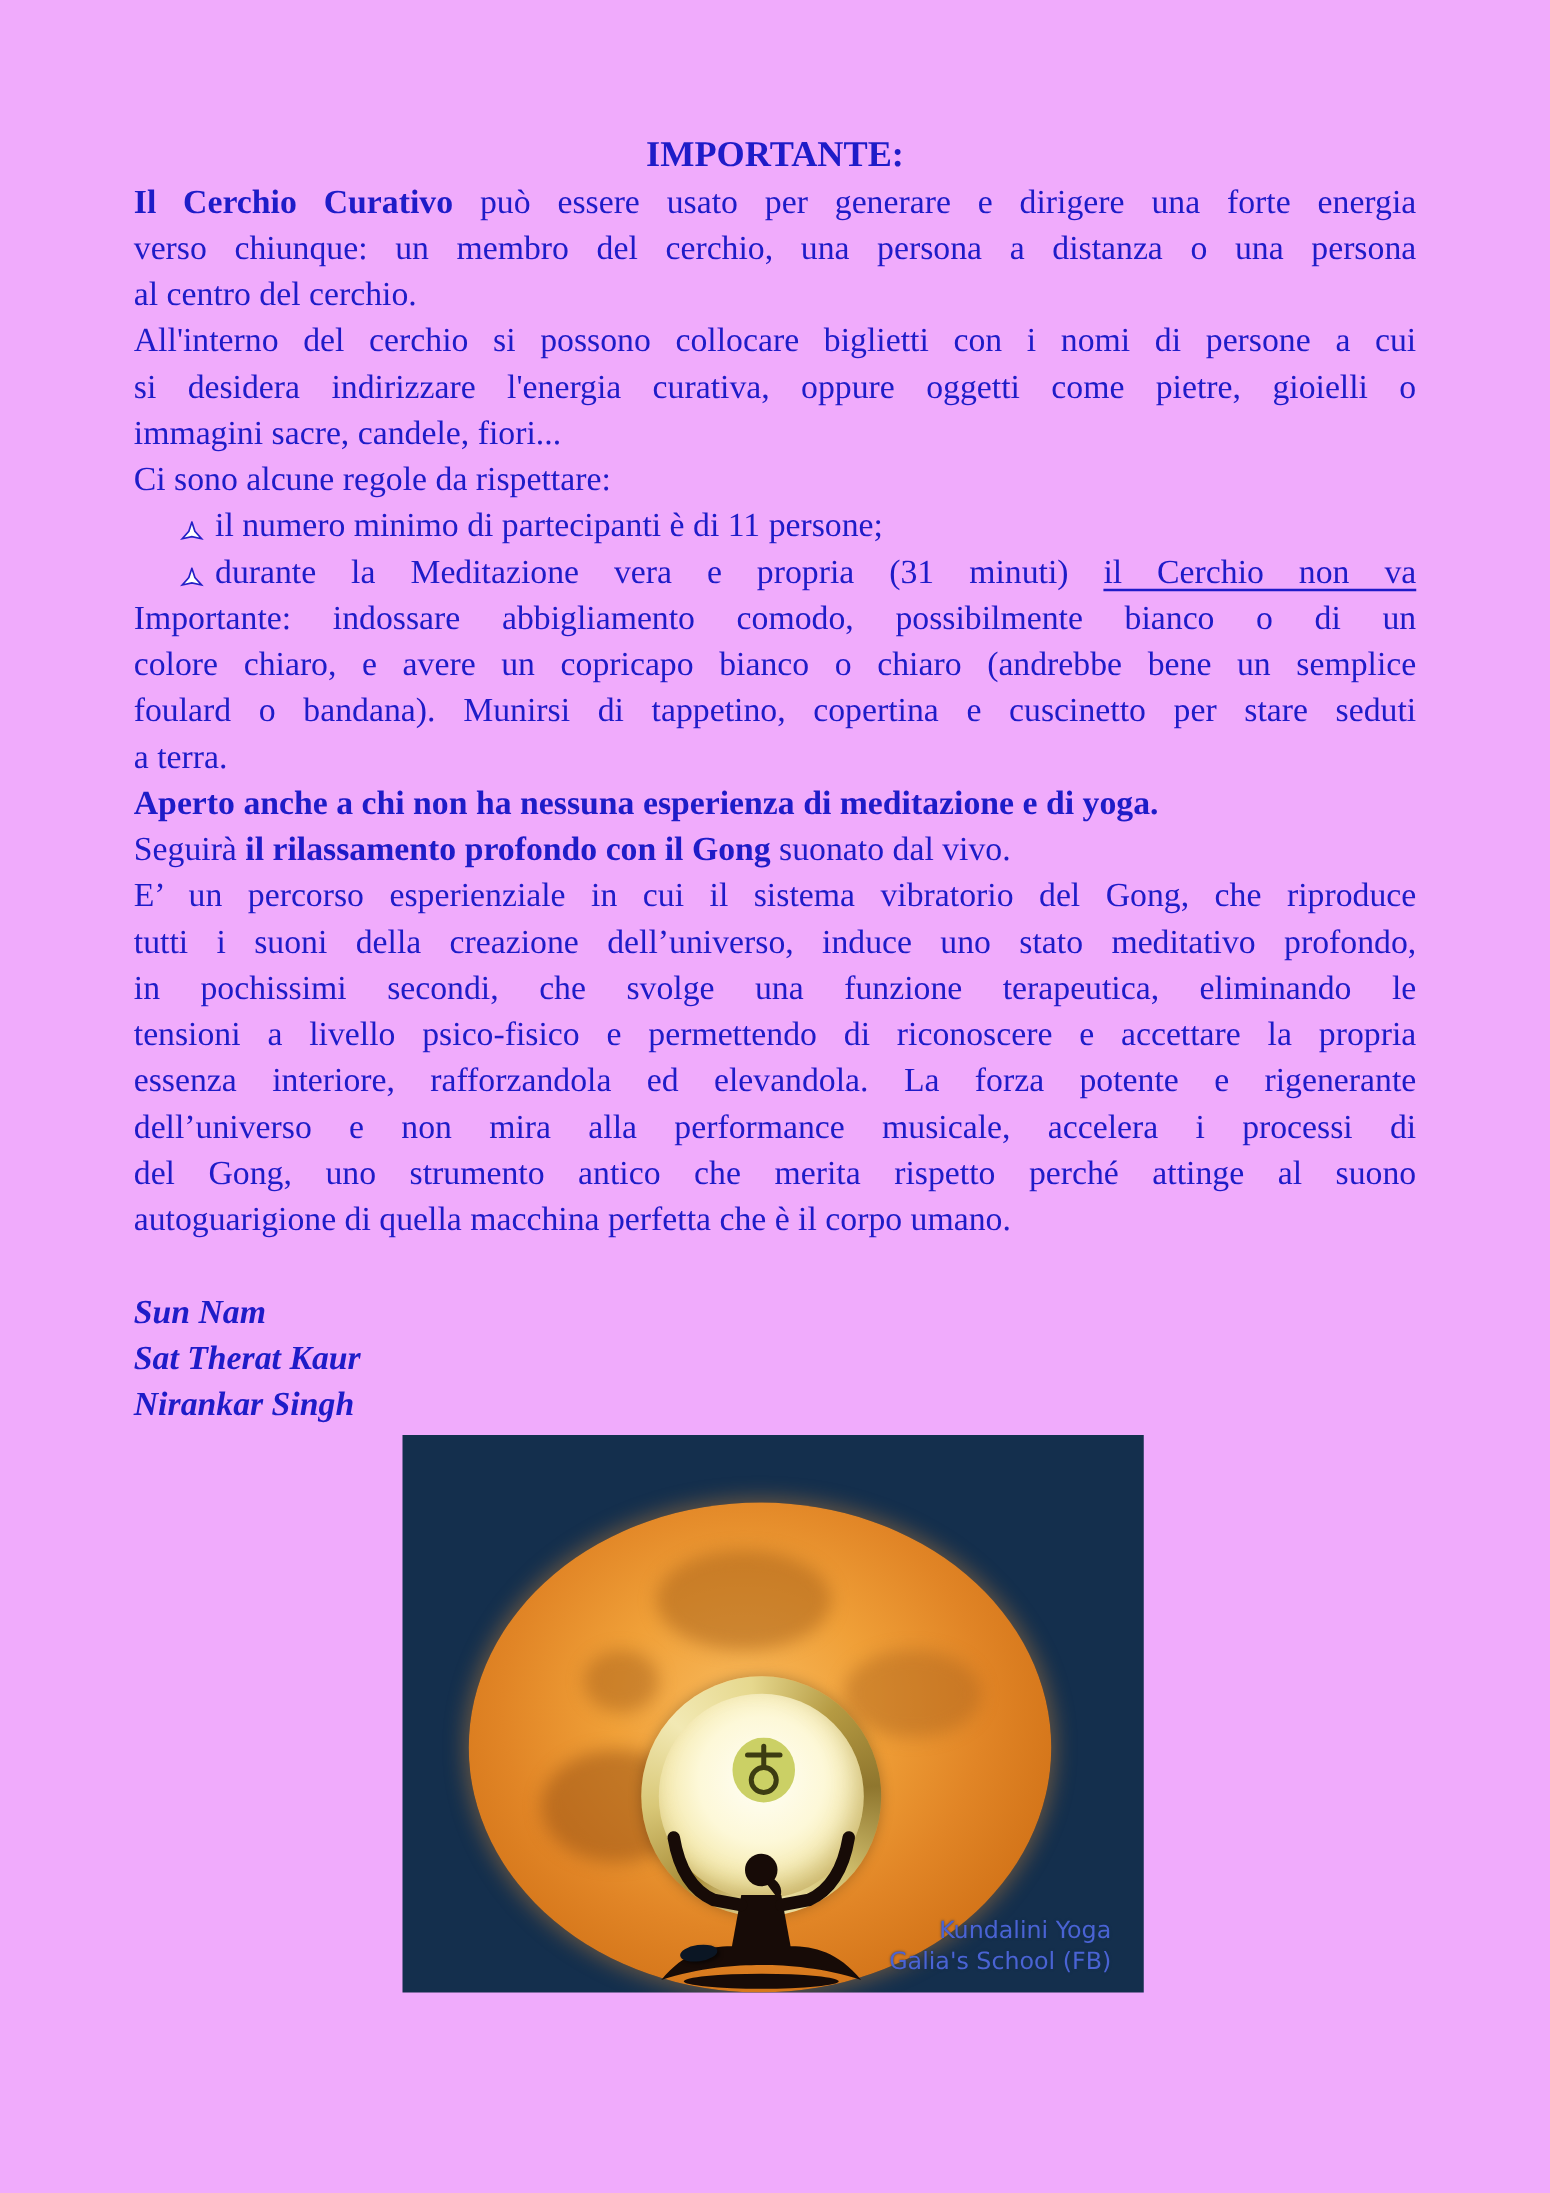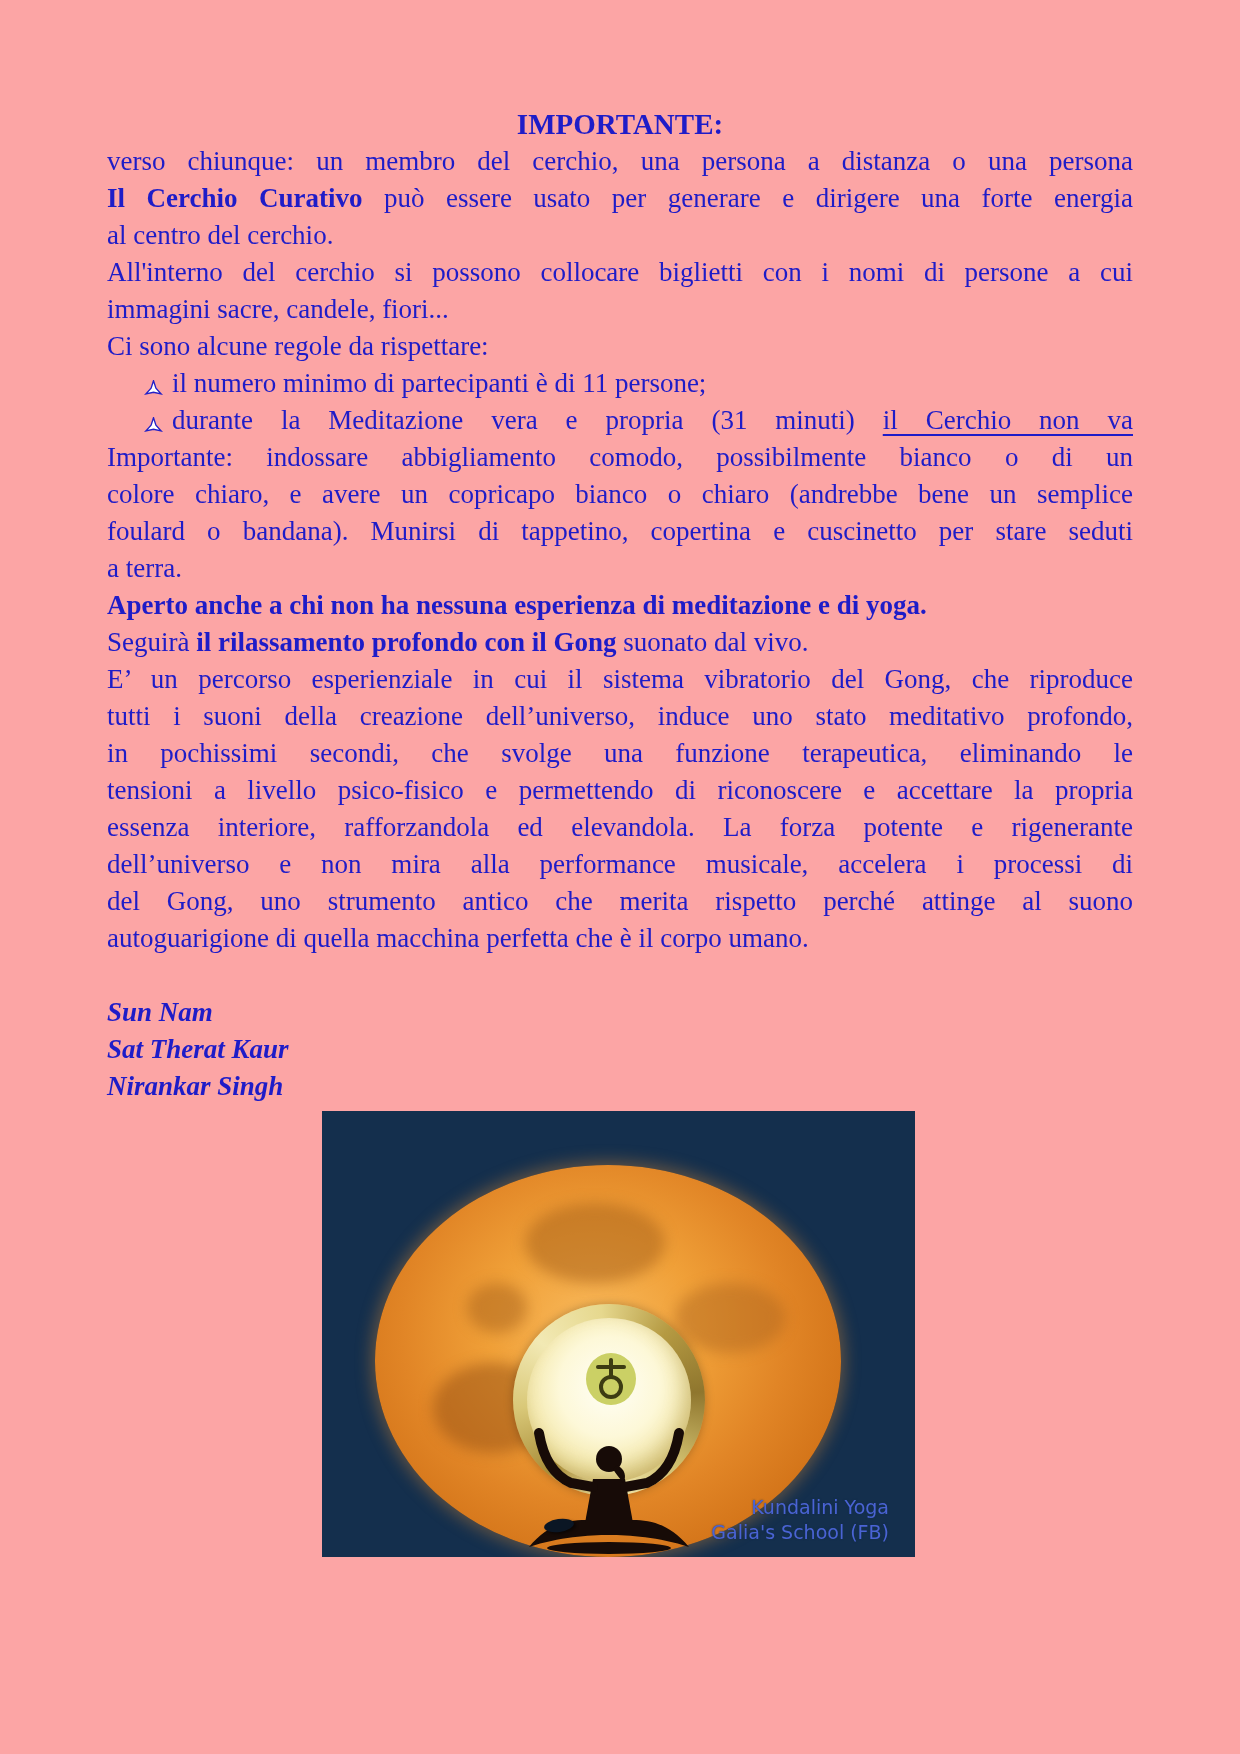--- a/index.html
+++ b/index.html
@@ -2,21 +2,21 @@
 <html><head>
 <meta charset="utf-8">
 <style>
   html,body{margin:0;padding:0;background:#ffffff;}
   .page{
     position:relative;
     width:1240px;
     height:1754px;
     box-sizing:border-box;
     padding:106px 107px 0 107px;
-    background:#fca5a5;
+    background:#f0abfc;
     font-family:"Liberation Serif","DejaVu Serif",serif;
     color:#1e1cc8;
     font-size:27px;
     overflow:hidden;
   }
   .doc{width:1026px;}
   .tl{position:relative;line-height:37px;min-height:37px;}
   .a-j{text-align:justify;text-align-last:justify;}
   .a-l{text-align:left;}
   .a-c{text-align:center;}
@@ -73,24 +73,25 @@
     text-shadow:0 0 2px rgba(20,47,77,.8);
   }
 </style>
 </head>
 <body>
 
 <div class="page">
 
   <div class="doc">
       <div class="tl a-c heading-line"><span class="bold ">IMPORTANTE:</span></div>
+      <div class="tl a-j"><span class="bold ">Il Cerchio Curativo</span><span class=""> può essere usato per generare e dirigere una forte energia</span></div>
       <div class="tl a-j"><span class="">verso chiunque: un membro del cerchio, una persona a distanza o una persona</span></div>
-      <div class="tl a-j"><span class="bold ">Il Cerchio Curativo</span><span class=""> può essere usato per generare e dirigere una forte energia</span></div>
       <div class="tl a-l"><span class="">al centro del cerchio.</span></div>
       <div class="tl a-j"><span class="">All'interno del cerchio si possono collocare biglietti con i nomi di persone a cui</span></div>
+      <div class="tl a-j"><span class="">si desidera indirizzare l'energia curativa, oppure oggetti come pietre, gioielli o</span></div>
       <div class="tl a-l"><span class="">immagini sacre, candele, fiori...</span></div>
       <div class="tl a-l"><span class="">Ci sono alcune regole da rispettare:</span></div>
       <div class="tl a-l ind1">
   <span class="bullet">
     <svg width="19" height="19" viewBox="0 0 17 17">
       <path d="M8.5 0.6 L10.67 7.25 L15.4 12.5 L8.5 11 L1.6 12.5 L6.33 7.25 Z" fill="#ffffff" stroke="#2320c6" stroke-width="1.2" stroke-linejoin="miter"></path>
     </svg>
   </span>
 <span class="">il numero minimo di partecipanti è di 11 persone;</span></div>
       <div class="tl a-j ind1">

